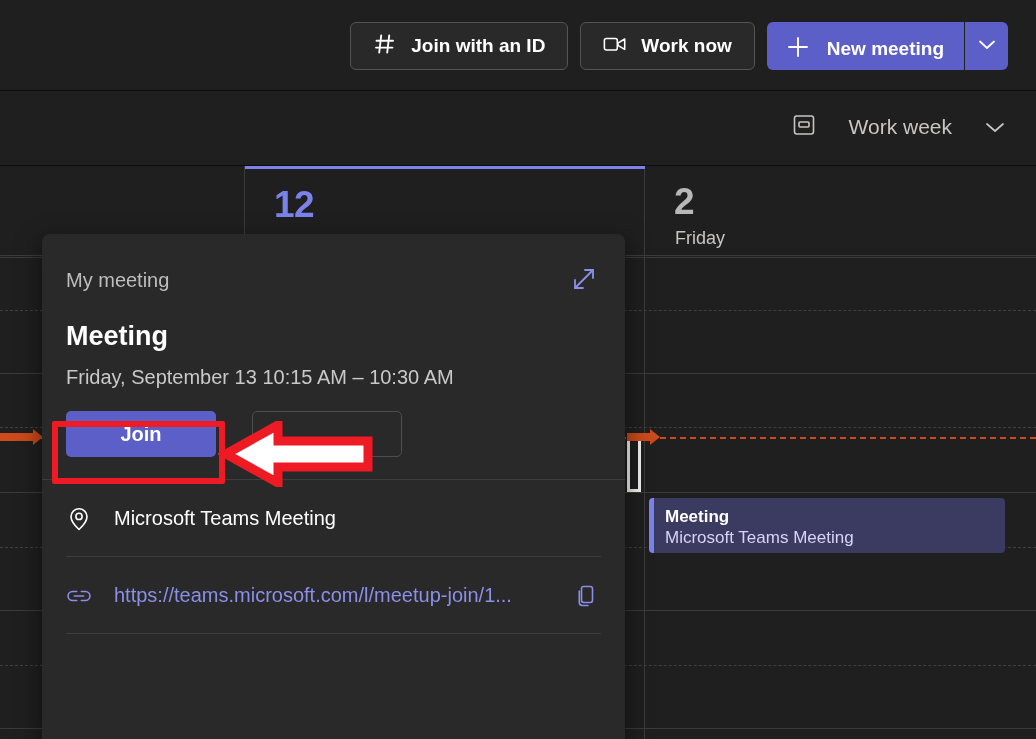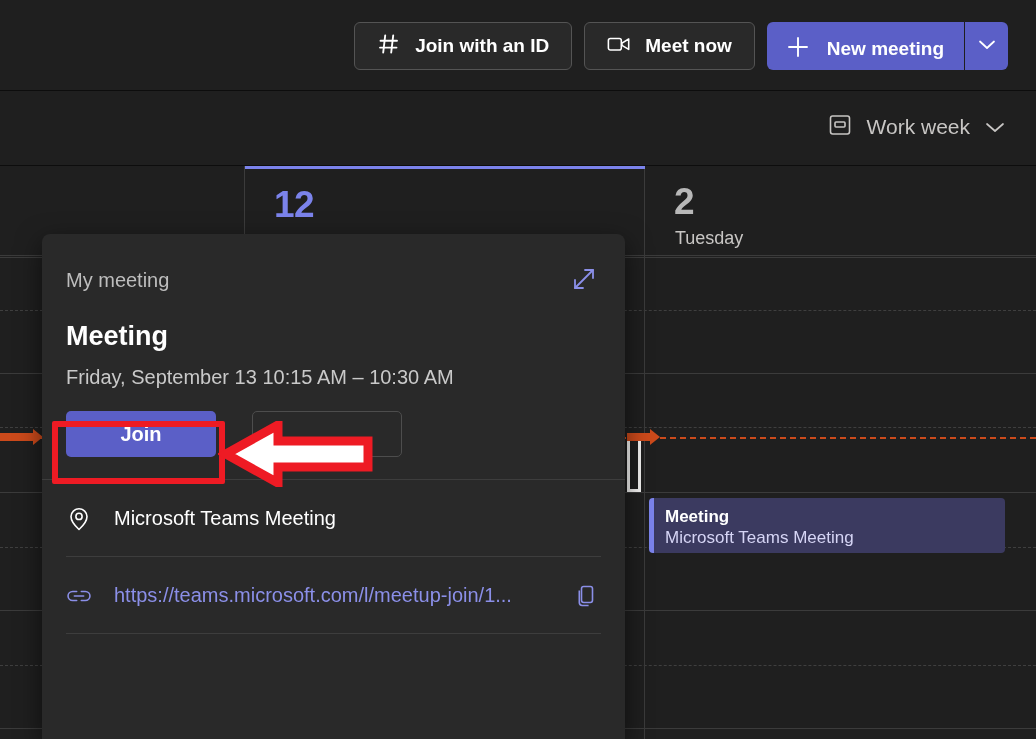--- a/index.html
+++ b/index.html
@@ -94,21 +94,21 @@
     left: 0; top: 91px;
     width: 1036px; height: 75px;
     background: #1f1f1f;
     border-bottom: 1px solid #0d0d0d;
   }
   .view-picker {
     position: absolute;
     right: 22px; top: 14px;
     display: flex;
     align-items: center;
-    gap: 14px;
+    gap: 32px;
     height: 44px;
     padding: 0 8px;
     border-radius: 4px;
     cursor: pointer;
     color: #c8c6c4;
     font-size: 21px;
   }
 
   
   .calendar {
@@ -379,21 +379,21 @@
         <span>Join with an ID</span>
       </div>
 
       <div class="btn-outline">
         <span class="icon">
           <svg width="24" height="22" viewBox="0 0 26 20" fill="none" stroke="#ffffff" stroke-width="1.7" stroke-linejoin="round">
             <rect x="1.5" y="4" width="14" height="12.5" rx="2.2"></rect>
             <path d="M16.2 9.0 L23.5 4.6 L23.5 15.9 L16.2 11.5 Z"></path>
           </svg>
         </span>
-        <span>Meet now</span>
+        <span>Work now</span>
       </div>
 
       <div class="btn-primary-group">
         <button class="btn-primary">
           <span class="icon">
             <svg width="26" height="26" viewBox="0 0 26 26" fill="none" stroke="#ffffff" stroke-width="1.9" stroke-linecap="round">
               <line x1="13" y1="4" x2="13" y2="22"></line>
               <line x1="4" y1="13" x2="22" y2="13"></line>
             </svg>
           </span>
@@ -448,21 +448,21 @@
 
     <div class="dayhead c0"></div>
 
     <div class="dayhead c1 today">
       <div class="daynum">12</div>
       <div class="dayname">Thursd</div>
     </div>
 
     <div class="dayhead c2 other">
       <div class="daynum">2</div>
-      <div class="dayname">Tuesday</div>
+      <div class="dayname">Friday</div>
     </div>
 
     <div class="now-line" style="top:271px"></div>
     <div class="now-marker" style="left:0px; top:267px"></div>
     <div class="now-marker" style="left:627px; top:267px; width:24px"></div>
 
     <div class="slot-selected" style="left:627px; top:267px; width:14px; height:59px"></div>
 
     <div class="event" style="left:649px; top:332px; width:356px; height:55px">
       <div class="event-title">Meeting</div>

